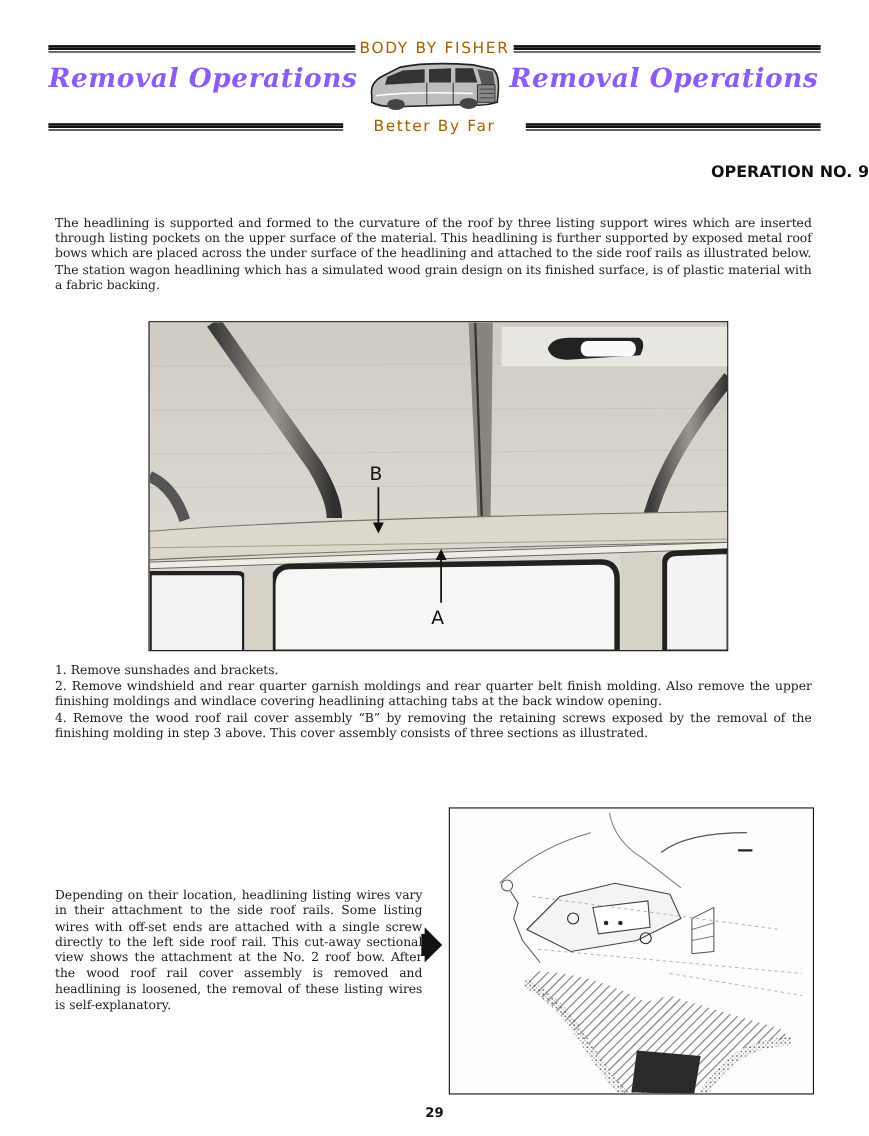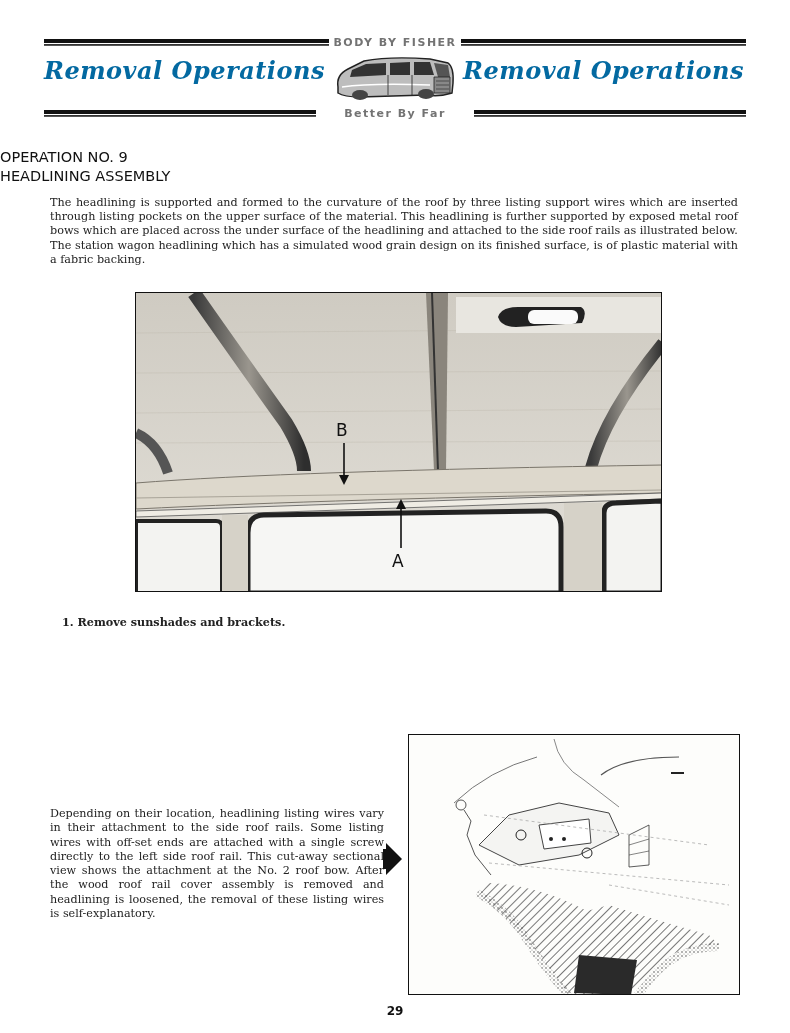--- a/index.html
+++ b/index.html
@@ -3,37 +3,37 @@
 <meta charset="utf-8">
 <style>
   html, body { margin: 0; padding: 0; background: #ffffff; }
   body { width: 790px; height: 1033px; position: relative; overflow: hidden; font-family: "DejaVu Serif", serif; color: #1a1a1a; }
 
   
   .hdr-row { position: absolute; left: 44px; width: 702px; display: flex; align-items: center; }
   .rule { flex: 1; height: 7px; border-top: 2px solid #111; border-bottom: 1px solid #555; background: linear-gradient(#111 0 60%, #fff 60% 75%, #333 75%); box-sizing: border-box; }
   .hdr-top { top: 36px; }
   .hdr-bot { top: 107px; gap: 24px; }
-  .brand { font-family: "DejaVu Sans", sans-serif; font-weight: bold; font-size: 11px; letter-spacing: 1.5px; padding: 0 4px; white-space: nowrap; color: #737373; }
-  .script { position: absolute; top: 56px; font-family: "DejaVu Serif", serif; font-style: italic; font-weight: bold; font-size: 24px; color: #0369a1; letter-spacing: 0.5px; }
+  .brand { font-family: "DejaVu Sans", sans-serif; font-weight: normal; font-size: 14px; letter-spacing: 1.5px; padding: 0 4px; white-space: nowrap; color: #a16207; }
+  .script { position: absolute; top: 56px; font-family: "DejaVu Serif", serif; font-style: italic; font-weight: bold; font-size: 24px; color: #8b5cf6; letter-spacing: 0.5px; }
   .script.left { left: 44px; }
   .script.right { right: 46px; }
   .car { position: absolute; left: 330px; top: 53px; width: 130px; height: 54px; }
 
   
-  .op-title { position: absolute; top: 148px; left: 0; width: 790px; text-align: left; font-family: "DejaVu Sans", sans-serif; font-weight: normal; font-size: 14.5px; line-height: 19px; color: #111; }
+  .op-title { position: absolute; top: 148px; left: 0; width: 790px; text-align: right; font-family: "DejaVu Sans", sans-serif; font-weight: bold; font-size: 14.5px; line-height: 19px; color: #111; }
 
   .para { position: absolute; left: 50px; width: 688px; font-size: 11.2px; line-height: 14.2px; text-align: justify; color: #222; }
   .p-intro { top: 196px; }
 
   
   .photo { position: absolute; left: 135px; top: 292px; width: 527px; height: 300px; border: 1.5px solid #111; background: #d9d6cf; overflow: hidden; box-sizing: border-box; }
 
   .steps { top: 603px; }
-  .steps div { margin: 12px; font-weight: bold; }
+  .steps div { margin: 0; }
 
   .side-text { position: absolute; left: 50px; top: 807px; width: 334px; font-size: 11.2px; line-height: 14.3px; text-align: justify; color: #222; }
   .pointer { position: absolute; left: 386px; top: 843px; width: 0; height: 0; border-top: 16px solid transparent; border-bottom: 16px solid transparent; border-left: 16px solid #111; }
   .pointer-bar { position: absolute; left: 383px; top: 849px; width: 4px; height: 20px; background: #111; }
 
   .drawing { position: absolute; left: 408px; top: 734px; width: 332px; height: 261px; border: 1.5px solid #111; background: #fdfdfb; box-sizing: border-box; overflow: hidden; }
 
   .page-num { position: absolute; top: 1004px; left: 0; width: 790px; text-align: center; font-family: "DejaVu Sans", sans-serif; font-weight: bold; font-size: 12px; color: #111; }
 </style>
 </head>
@@ -66,21 +66,20 @@
 </svg>
 
 <div class="hdr-row hdr-bot">
   <div class="rule"></div>
   <span class="brand">Better By Far</span>
   <div class="rule"></div>
 </div>
 
 <div class="op-title">
   <div>OPERATION NO. 9</div>
-  <div>HEADLINING ASSEMBLY</div>
 </div>
 
 <div class="para p-intro">
   <div>The headlining is supported and formed to the curvature of the roof by three listing support wires which are inserted through listing pockets on the upper surface of the material.  This headlining is further supported by exposed metal roof bows which are placed across the under surface of the headlining and attached to the side roof rails as illustrated below.</div>
   <div>The station wagon headlining which has a simulated wood grain design on its finished surface, is of plastic material with a fabric backing.</div>
 </div>
 
 <div class="photo">
   <svg width="527" height="300" viewBox="0 0 527 300">
     <defs>
@@ -131,20 +130,22 @@
     <path d="M203 182 L208 192 L213 182 Z" fill="#111"></path>
     <text x="200" y="143" font-family="DejaVu Sans, sans-serif" font-size="17" fill="#111">B</text>
     <line x1="265" y1="210" x2="265" y2="255" stroke="#111" stroke-width="1.6"></line>
     <path d="M260 216 L265 206 L270 216 Z" fill="#111"></path>
     <text x="256" y="274" font-family="DejaVu Sans, sans-serif" font-size="17" fill="#111">A</text>
   </svg>
 </div>
 
 <div class="para steps">
   <div>1.  Remove sunshades and brackets.</div>
+  <div>2.  Remove windshield and rear quarter garnish moldings and rear quarter belt finish molding.  Also remove the upper finishing moldings and windlace covering headlining attaching tabs at the back window opening.</div>
+  <div>4.  Remove the wood roof rail cover assembly “B” by removing the retaining screws exposed by the removal of the finishing molding in step 3 above.  This cover assembly consists of three sections as illustrated.</div>
 </div>
 
 <div class="side-text">Depending on their location, headlining listing wires vary in their attachment to the side roof rails.  Some listing wires with off-set ends are attached with a single screw directly to the left side roof rail.  This cut-away sectional view shows the attachment at the No. 2 roof bow.  After the wood roof rail cover assembly is removed and headlining is loosened, the removal of these listing wires is self-explanatory.</div>
 <div class="pointer-bar"></div>
 <div class="pointer"></div>
 
 <div class="drawing">
   <svg width="332" height="261" viewBox="0 0 332 261">
     <defs>
       <pattern id="hatch" width="6" height="6" patternUnits="userSpaceOnUse" patternTransform="rotate(45)">

